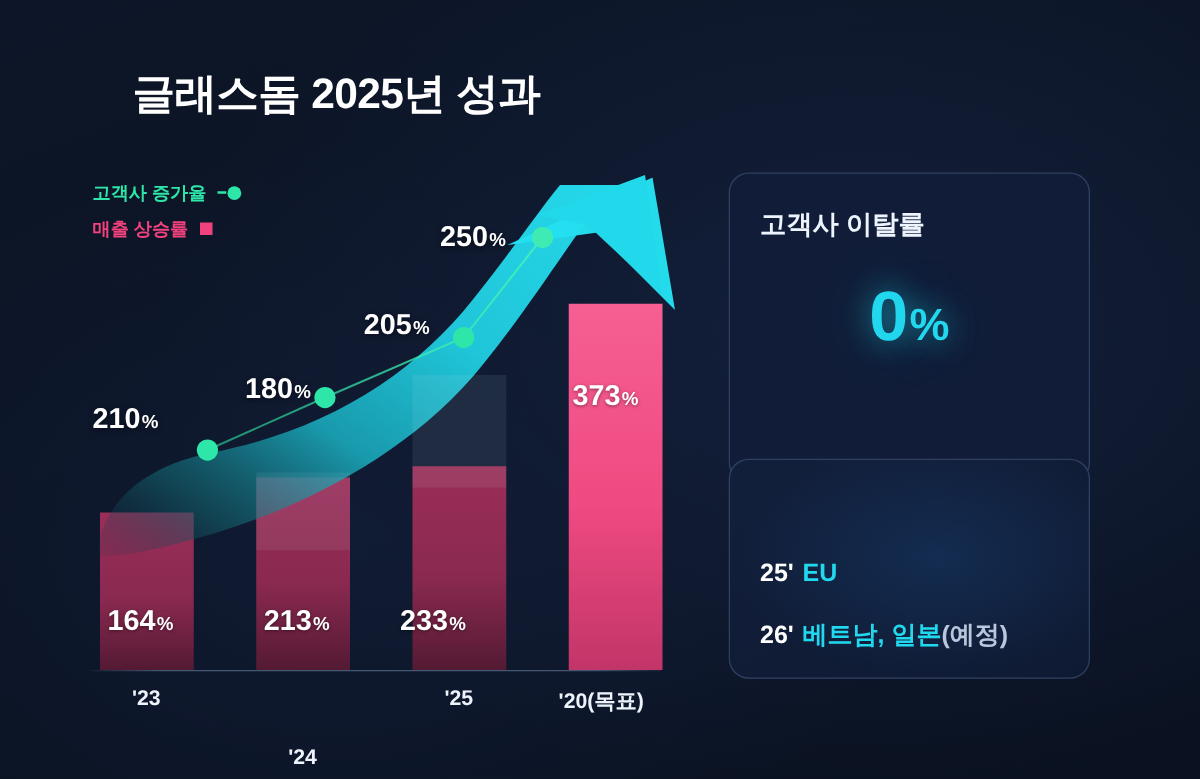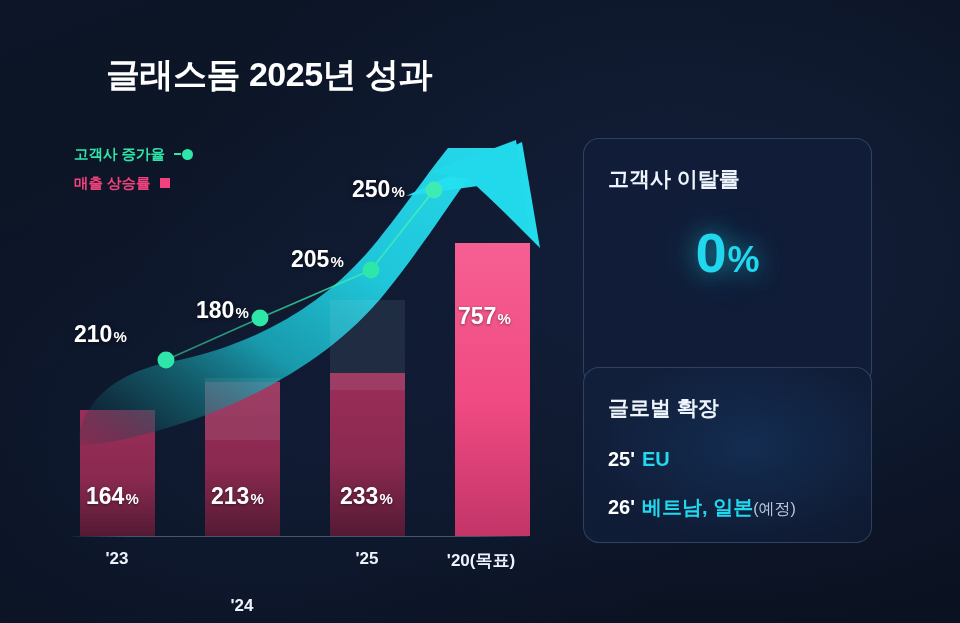--- a/index.html
+++ b/index.html
@@ -202,22 +202,22 @@
     font-size: 20px;
     font-weight: bold;
     white-space: nowrap;
     color: #ffffff;
   }
   .global-line.l1 { top: 80px; }
   .global-line.l2 { top: 126px; }
   .global-line .region { color: #22d8ee; margin-left: 7px; }
   .global-line .note {
     color: #b9c6dc;
-    font-size: 16px;
-    font-weight: normal;
+    font-size: 20px;
+    font-weight: bold;
   }
 </style>
 </head>
 <body>
 
 <div id="stage">
 
   <div class="title">글래스돔 2025년 성과</div>
 
   <div class="legend">
@@ -298,38 +298,37 @@
 
     <div class="baseline"></div>
 
     <div class="pt-value" style="left:74px;  top:321px;"><span>210</span><span class="pct">%</span></div>
     <div class="pt-value" style="left:196px; top:297px;"><span>180</span><span class="pct">%</span></div>
     <div class="pt-value" style="left:291px; top:246px;"><span>205</span><span class="pct">%</span></div>
     <div class="pt-value" style="left:352px; top:176px;"><span>250</span><span class="pct">%</span></div>
 
     <div class="bar-value" style="left:86px;  top:483px;"><span>164</span><span class="pct">%</span></div>
     <div class="bar-value" style="left:211px; top:483px;"><span>213</span><span class="pct">%</span></div>
-    <div class="bar-value" style="left:340px; top:483px;text-align:center;"><span>233</span><span class="pct">%</span></div>
-    <div class="bar-value" style="left:458px; top:303px;"><span>757</span><span class="pct">%</span></div>
+    <div class="bar-value" style="left:320px; top:483px;text-align:center;"><span>233</span><span class="pct">%</span></div>
+    <div class="bar-value" style="left:458px; top:303px;"><span>373</span><span class="pct">%</span></div>
 
     <div class="xtick" style="left:117px;">'23</div>
     <div class="xtick" style="left:242px;margin-top:47px;">'24</div>
     <div class="xtick" style="left:367px;">'25</div>
     <div class="xtick" style="left:481px;">'20(목표)</div>
   </div>
 
   <div class="card card-churn">
     <div class="card-title">고객사 이탈률</div>
     <div class="churn-value">
       <span>0</span><span class="pct">%</span>
     </div>
   </div>
 
   <div class="card card-global">
-    <div class="card-title">글로벌 확장</div>
     <div class="global-line l1">
       <span>25'</span><span class="region">EU</span>
     </div>
     <div class="global-line l2">
       <span>26'</span><span class="region">베트남, 일본</span><span class="note">(예정)</span>
     </div>
   </div>
 
 </div>
 

